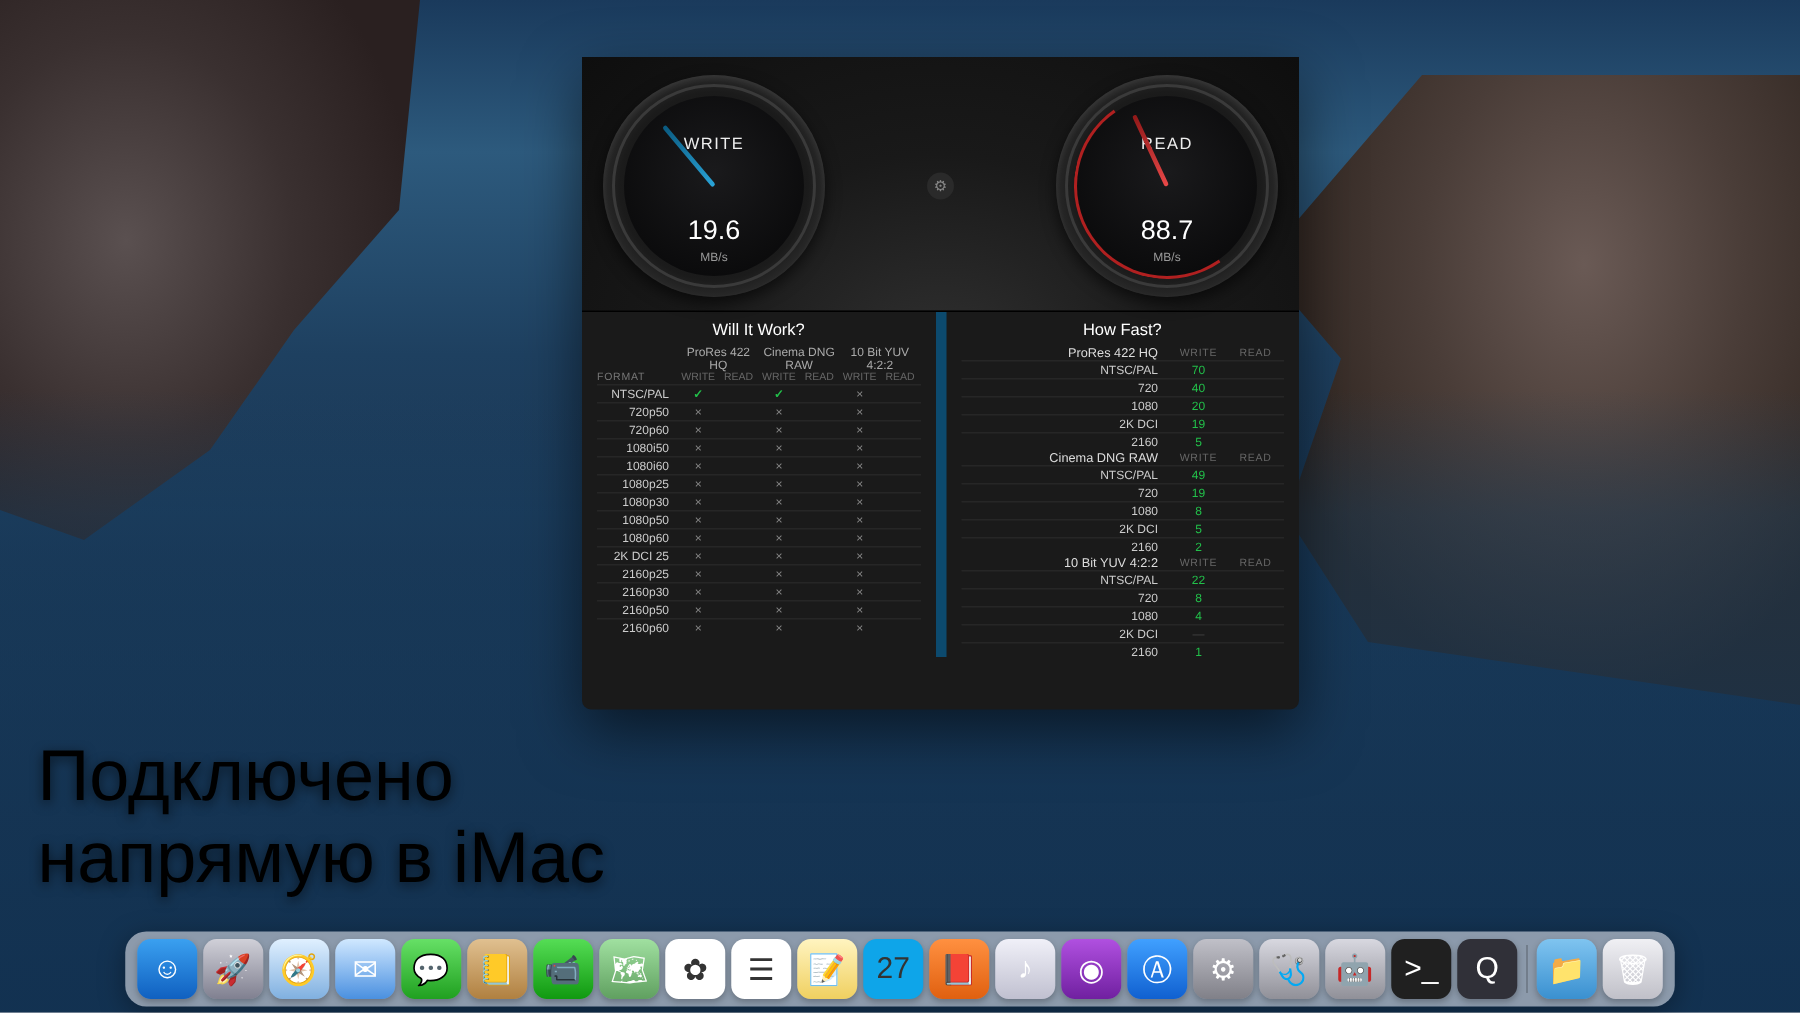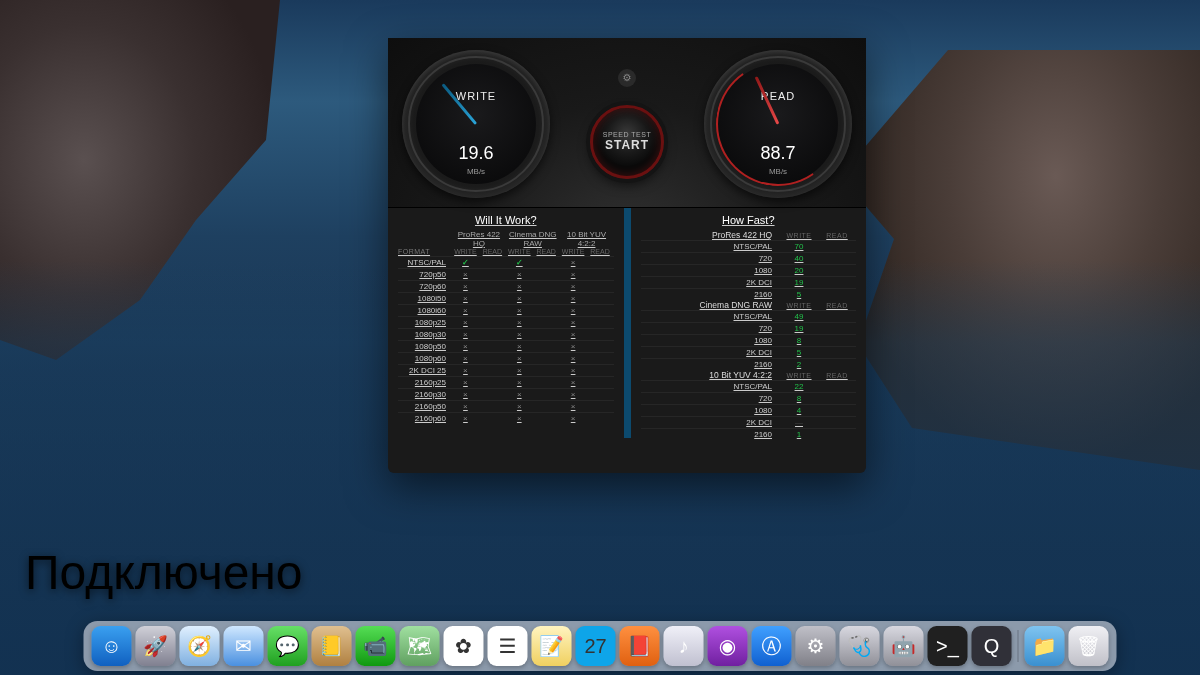--- a/index.html
+++ b/index.html
@@ -98,21 +98,21 @@
   width: 74px; height: 74px; border-radius: 50%;
   background: radial-gradient(circle at 50% 38%, #3a3a3a 0%, #1a1a1a 35%, #0a0a0a 60%);
   border: 3px solid #6a1010;
   box-shadow: 0 0 0 4px #141414, 0 6px 12px rgba(0,0,0,.6), inset 0 0 10px rgba(200,30,30,.3);
   display:flex; flex-direction:column; align-items:center; justify-content:center;
   color:#ddd; cursor:pointer;
 }
 .start-btn .l1 { font-size:7px; letter-spacing:.5px; color:#aaa; }
 .start-btn .l2 { font-size:12px; font-weight:bold; letter-spacing:1px; }
 
-.panels { display:flex; height: 230px; text-decoration: underline; }
+.panels { display:flex; height: 230px; }
 .panel { flex:1; padding: 6px 10px 8px; }
 .panel + .panel { border-left: 7px solid #0c4a6e; }
 .panel-title { text-align:center; color:#fff; font-size:11px; margin-bottom:4px; }
 .wiw-head { display:grid; grid-template-columns: 54px repeat(3, 1fr); font-size:8px; color:#aaa; }
 .wiw-head .grp { text-align:center; }
 .wiw-subhead { display:grid; grid-template-columns: 54px repeat(6, 1fr); font-size:7px; color:#666; text-align:center; margin-bottom:1px; }
 .wiw-subhead .fmt { text-align:left; color:#777; font-size:7px; letter-spacing:.5px; }
 .wiw-row { display:grid; grid-template-columns: 54px repeat(6, 1fr); align-items:center; height:12px; font-size:8px; border-top:1px solid #262626; }
 .wiw-row .fmt { color:#ccc; text-align:right; padding-right:6px; }
 .wiw-row .cell { text-align:center; }
@@ -129,42 +129,39 @@
 </style>
 </head>
 <body>
 
 <div class="rock-left"></div>
 <div class="rock-right"></div>
 <div class="ocean"></div>
 
 <div class="overlay-text">
   <div>Подключено</div>
+  <div class="line2">напрямую в iMac</div>
 </div>
 
 <div class="app-window">
 
   <div class="gauges">
     <div class="gauge write">
       <div class="gauge-outer">
         <div class="gauge-ring"></div>
         <div class="gauge-face"></div>
         <div class="gauge-label">WRITE</div>
         <div class="gauge-needle"></div>
         <div class="gauge-value">19.6</div>
         <div class="gauge-unit">MB/s</div>
       </div>
     </div>
     <div class="center-col">
       <div class="gear-btn">
         <span>⚙</span>
-      </div>
-      <div class="start-btn">
-        <div class="l1">SPEED TEST</div>
-        <div class="l2">START</div>
       </div>
     </div>
     <div class="gauge read">
       <div class="gauge-outer">
         <div class="gauge-ring"></div>
         <div class="gauge-arc"></div>
         <div class="gauge-face"></div>
         <div class="gauge-label">READ</div>
         <div class="gauge-needle"></div>
         <div class="gauge-value">88.7</div>

